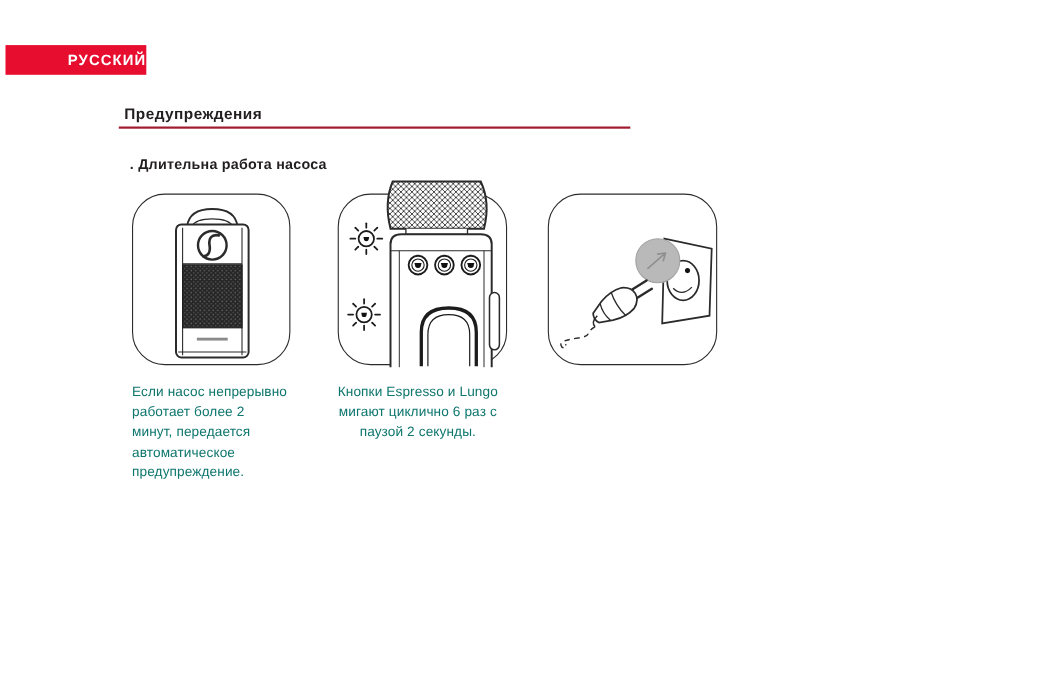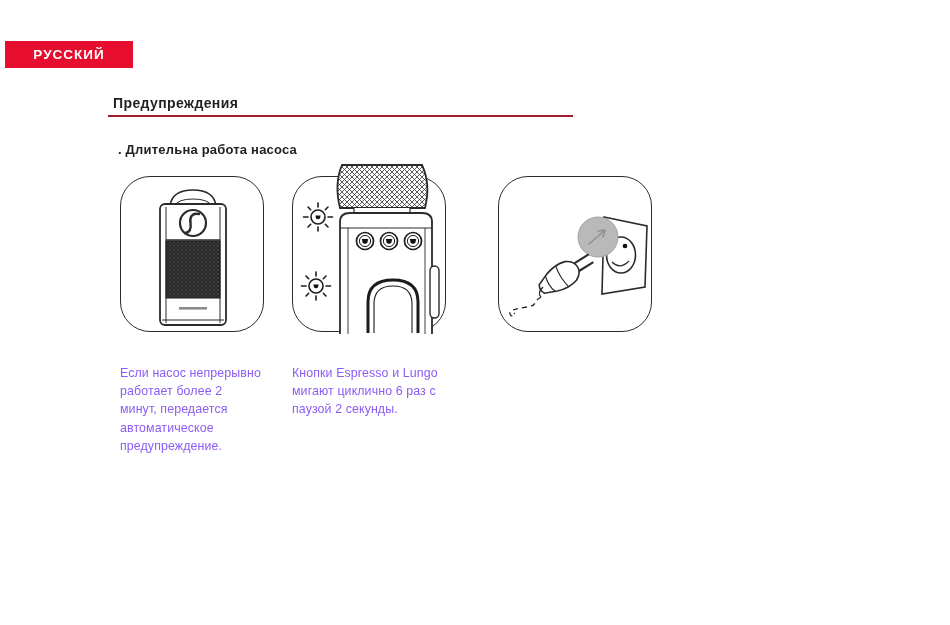--- a/index.html
+++ b/index.html
@@ -22,21 +22,21 @@
   }
   .lang-tab {
     position: absolute;
     left: 5px;
     top: 41px;
     width: 128px;
     height: 27px;
     background: var(--brand-red);
     display: flex;
     align-items: center;
-    justify-content: center;
+    justify-content: flex-end;
   }
   .lang-tab span {
     color: #ffffff;
     font-size: 13.5px;
     font-weight: bold;
     letter-spacing: 1px;
   }
   .page-title {
     position: absolute;
     left: 113px;
@@ -61,39 +61,39 @@
     font-size: 13px;
     font-weight: bold;
     letter-spacing: 0.2px;
     color: var(--text-color);
   }
   .figure {
     position: absolute;
     top: 176px;
   }
   .figure-1 { left: 120px; width: 144px; }
-  .figure-2 { left: 292px; width: 154px; }
+  .figure-2 { left: 307px; width: 154px; text-align: center; }
   .figure-3 { left: 498px; width: 154px; }
   .panel {
     position: relative;
     background: #ffffff;
     border: 1.5px solid #2b2b2b;
     border-radius: 30px;
   }
   .figure-1 .panel { width: 144px; height: 156px; }
   .figure-2 .panel { width: 154px; height: 156px; overflow: visible; }
   .figure-3 .panel { width: 154px; height: 156px; }
   .panel svg { position: absolute; top: 0; left: 0; }
   .figure-2 .panel svg { top: -15px; left: -1px; }
   .caption {
-    margin-top: 32px;
+    margin-top: 15px;
     font-size: 12.4px;
     line-height: 18.2px;
     letter-spacing: 0.1px;
-    color: #8b5cf6;
+    color: #0f766e;
     white-space: pre-line;
     width: max-content;
   }
 </style>
 </head>
 <body>
 
 <div class="page">
 
   <div class="lang-tab">

